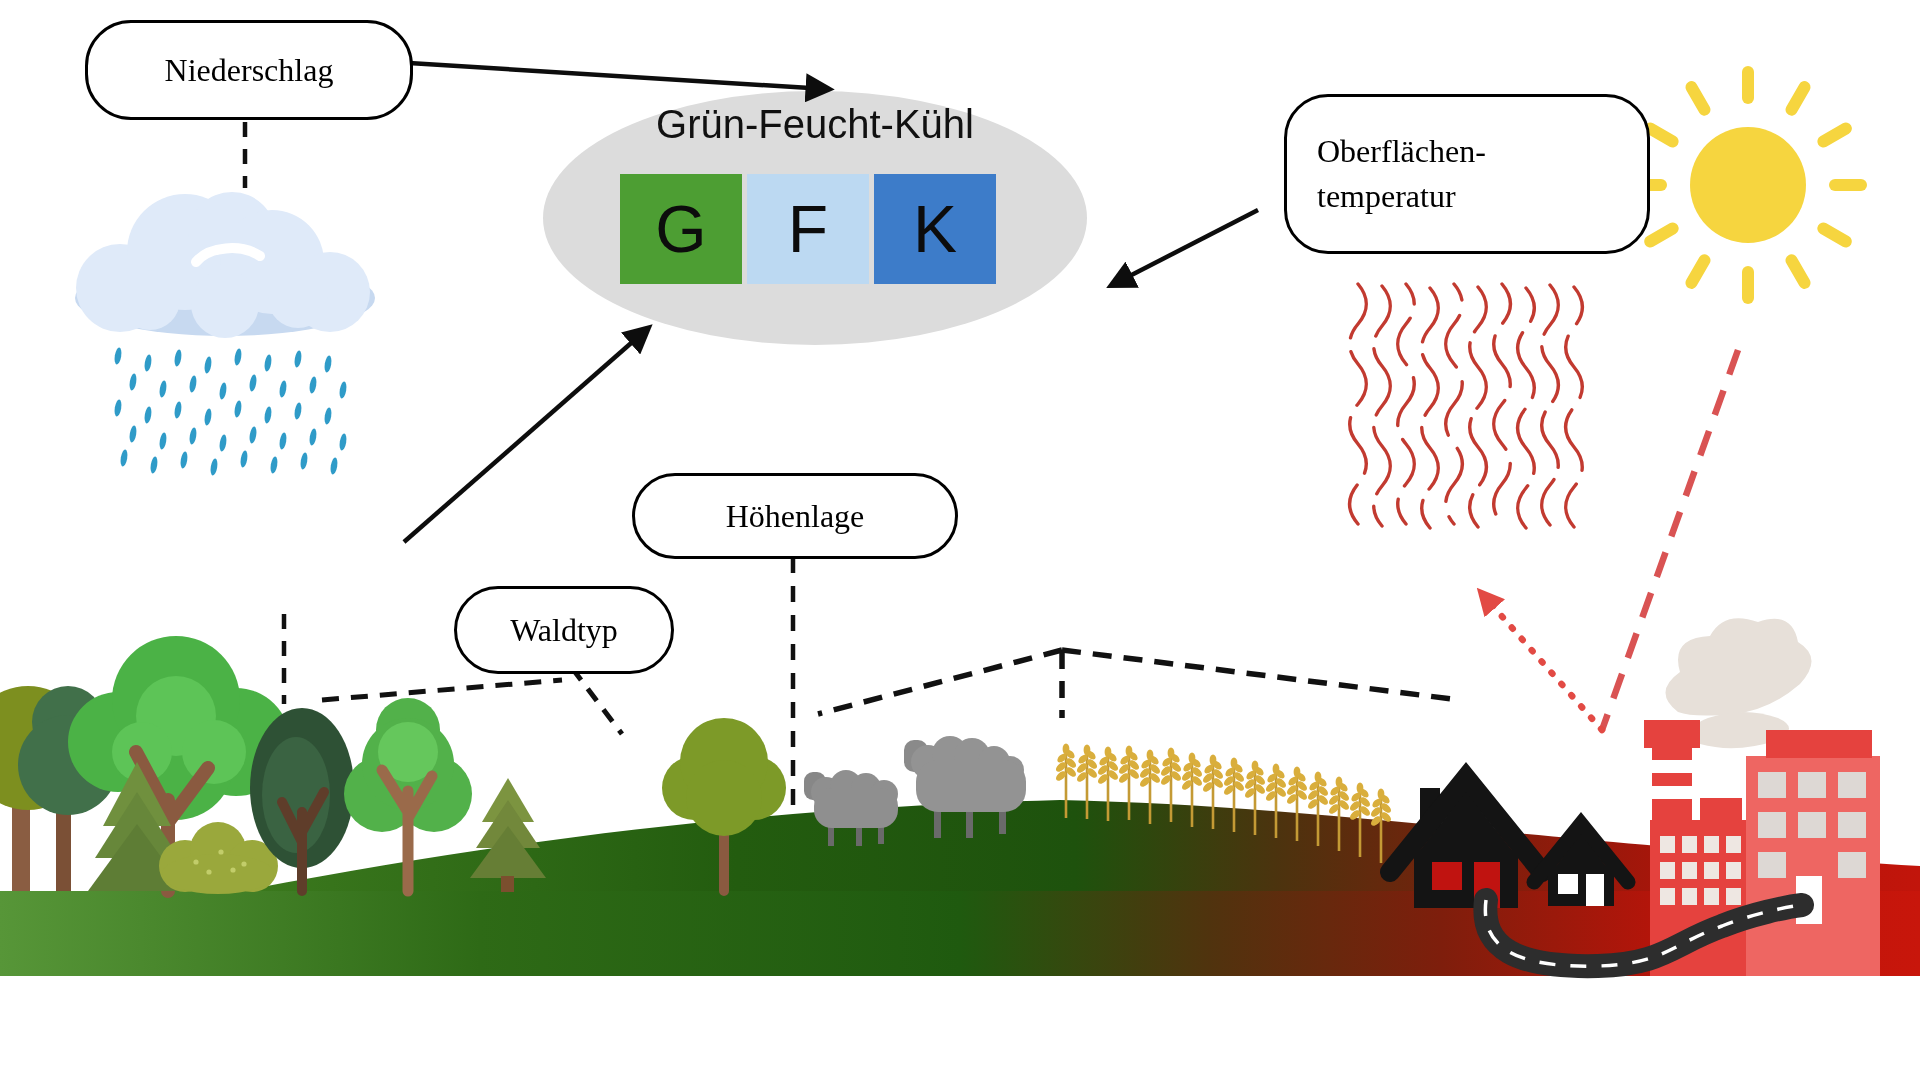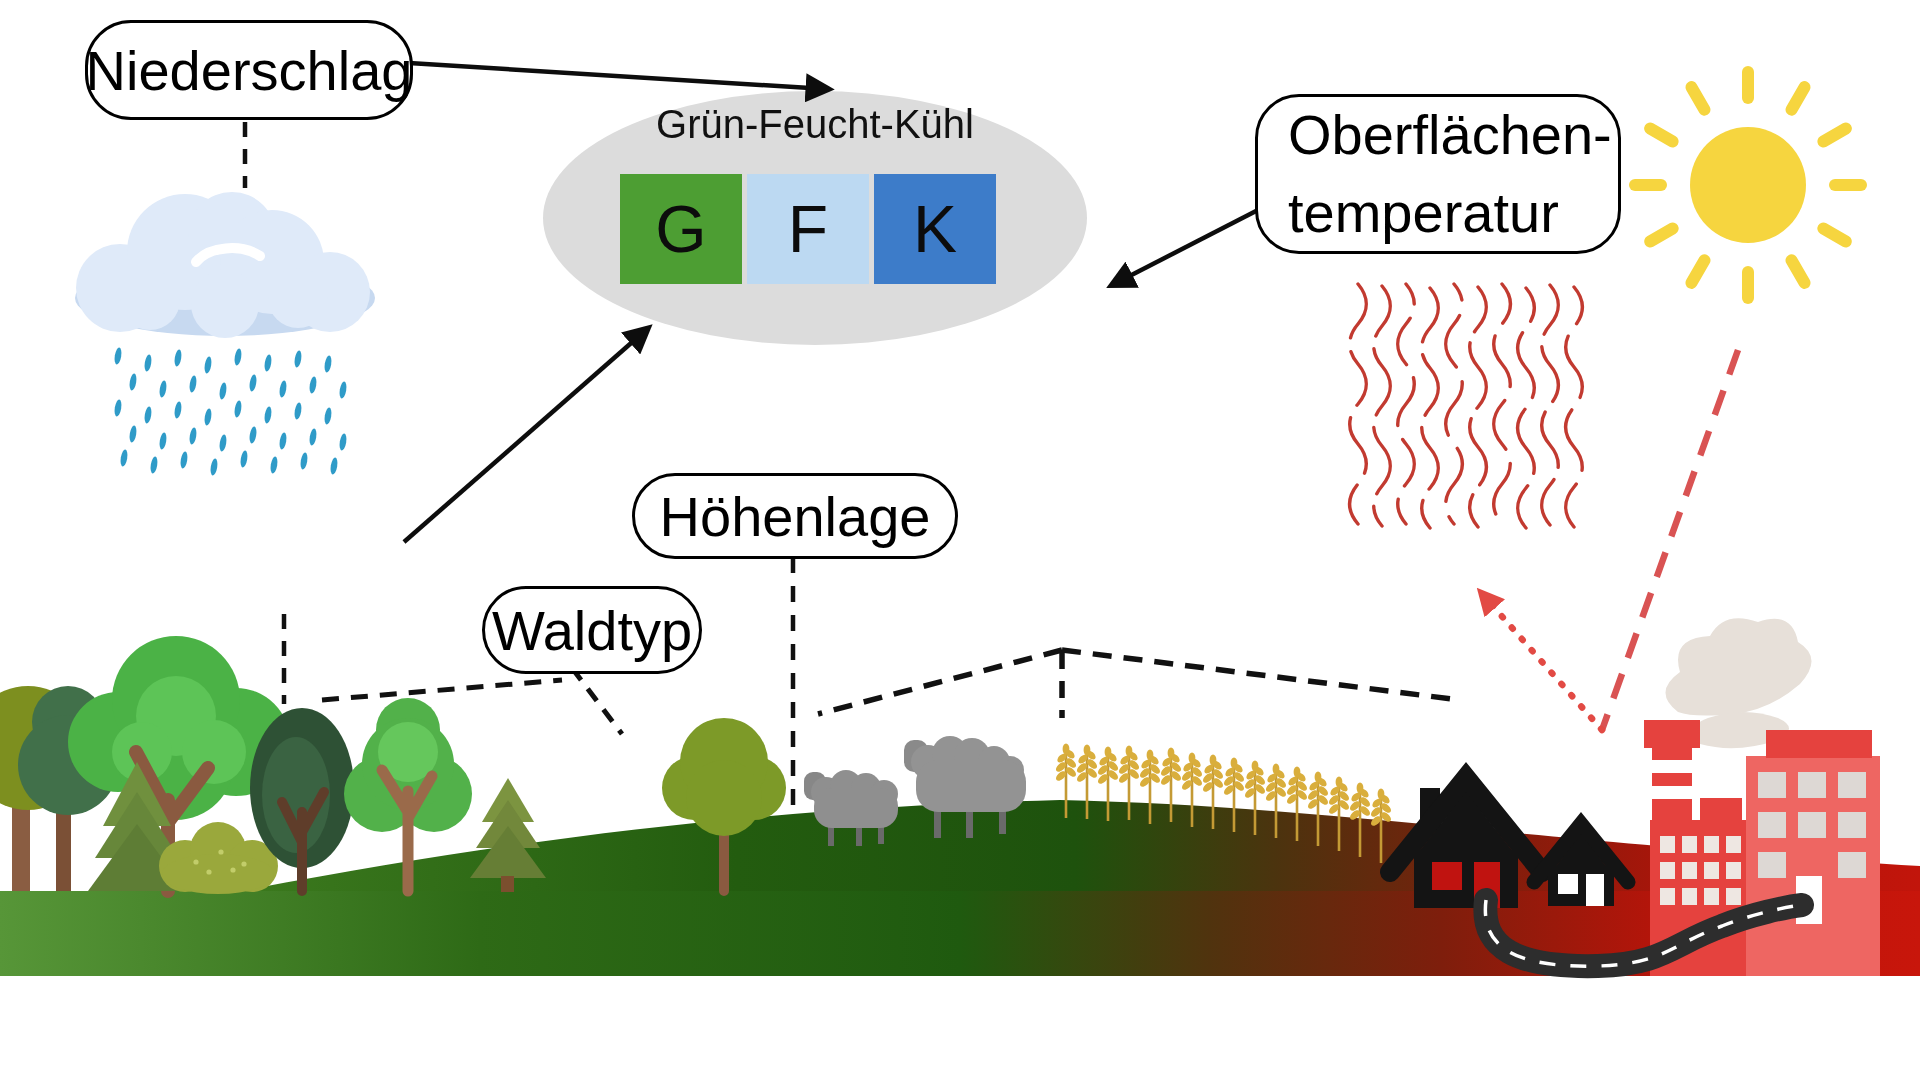--- a/index.html
+++ b/index.html
@@ -1,21 +1,21 @@
 <!DOCTYPE html>
 <html><head>
 <meta charset="utf-8">
 <style>
   html,body{margin:0;padding:0;background:#fff;}
   .stage{position:relative;width:1920px;height:1080px;background:#ffffff;overflow:hidden;
          font-family:"Liberation Sans",sans-serif;}
   .art{position:absolute;left:0;top:0;z-index:1;}
   .pill{position:absolute;z-index:5;background:#fff;border:3px solid #000;border-radius:46px;
         display:flex;align-items:center;justify-content:center;
-        font-size:56px;color:#000;white-space:nowrap;}
+        font-size:32px;color:#000;white-space:nowrap;font-family:Liberation Serif, serif;}
   .pill.two-line{flex-direction:column;align-items:flex-start;justify-content:center;
         padding-left:30px;line-height:1.4;border-radius:44px;}
   .ellipse-title{position:absolute;z-index:4;text-align:center;font-size:40px;color:#111;}
   .gfk{position:absolute;z-index:4;width:122px;height:110px;top:174px;
        display:flex;align-items:center;justify-content:center;
        font-size:66px;color:#0c0c0c;}
 </style>
 </head>
 <body>
 
@@ -319,24 +319,24 @@
   </g>
 </svg>
 
 <div class="ellipse-title" style="left:545px;top:102px;width:540px;">Grün-Feucht-Kühl</div>
 <div class="gfk" style="left: 620px; background-color: rgb(77, 158, 51);">G</div>
 <div class="gfk" style="left: 747px; background-color: rgb(188, 217, 242);">F</div>
 <div class="gfk" style="left: 874px; background-color: rgb(61, 124, 201);">K</div>
 
 <div class="pill" style="left:85px;top:20px;width:322px;height:94px;">Niederschlag</div>
 
-<div class="pill two-line" style="left:1255px;top:94px;width:330px;height:154px;">
+<div class="pill two-line" style="left:1284px;top:94px;width:330px;height:154px;">
   <span>Oberflächen-</span>
   <span>temperatur</span>
 </div>
 
 
-<div class="pill" style="left:482px;top:586px;width:214px;height:82px;">Waldtyp</div>
+<div class="pill" style="left:454px;top:586px;width:214px;height:82px;">Waldtyp</div>
 
 <div class="pill" style="left:632px;top:441px;width:320px;height:80px;margin-top:32px;">Höhenlage</div>
 
 
 </div>
 
 </body></html>

